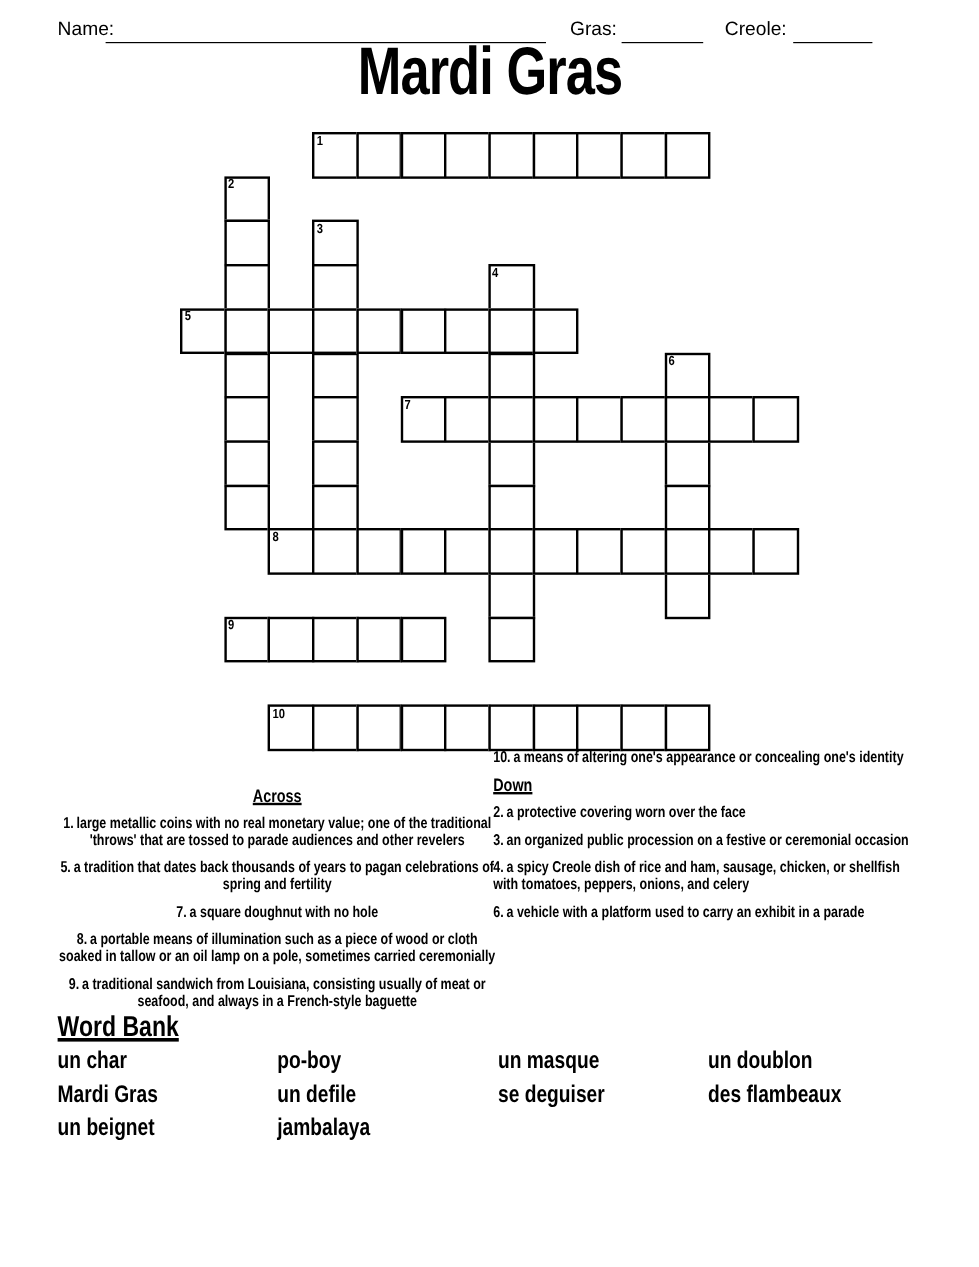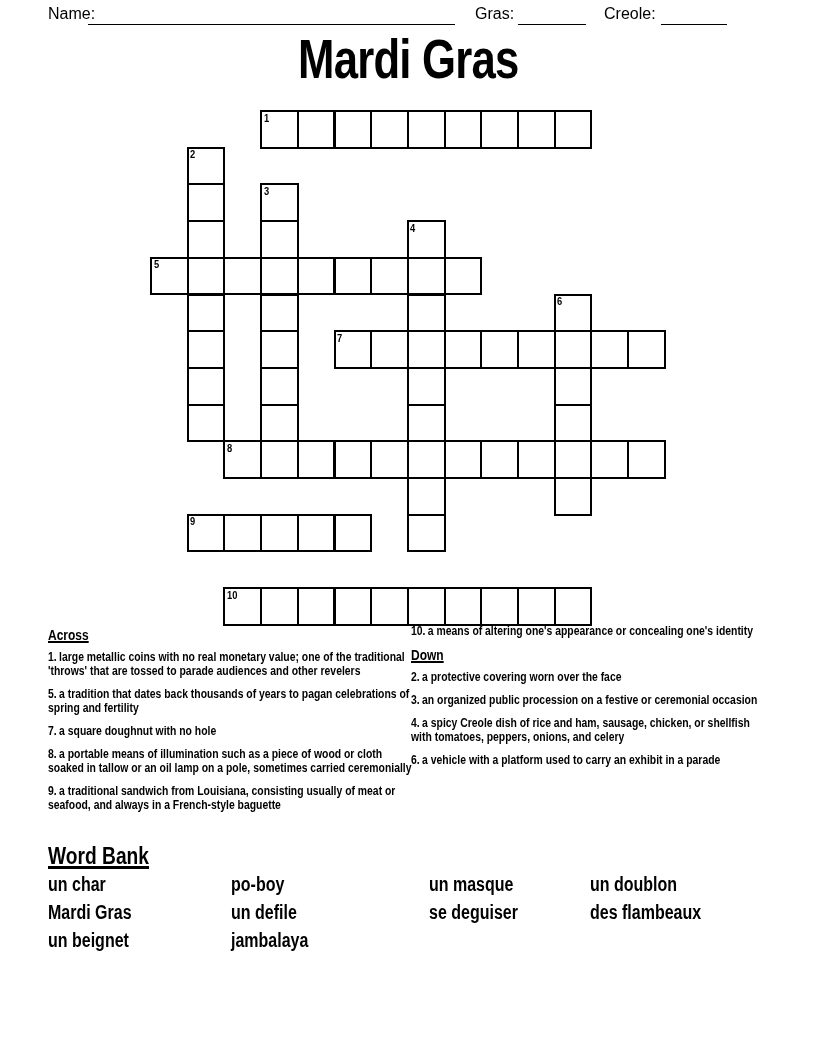--- a/index.html
+++ b/index.html
@@ -43,21 +43,21 @@
   
   #wb-heading .wb-head{
     font-size:24px;line-height:25px;margin:0;
     text-decoration:underline;text-decoration-thickness:2.5px;white-space:nowrap;
   }
   .wb-item{font-size:20px;line-height:28px;white-space:nowrap;}
 </style>
 </head>
 <body>
 
-<div class="abs" style="left:0;top:4px;width:816px;height:26px;">
+<div class="abs" style="left:0;top:15px;width:816px;height:26px;">
   <span class="abs hdr-label" style="left:48px;top:0;">Name:</span>
   <span class="abs blank" style="left:88px;top:2px;width:367px;"></span>
   <span class="abs hdr-label" style="left:475px;top:0;">Gras:</span>
   <span class="abs blank" style="left:518px;top:2px;width:68px;"></span>
   <span class="abs hdr-label" style="left:604px;top:0;">Creole:</span>
   <span class="abs blank" style="left:661px;top:2px;width:66px;"></span>
 </div>
 
 <div class="abs" id="title-wrap">
   <span id="title-text">Mardi Gras</span>
@@ -154,21 +154,21 @@
     <div class="cellnum" style="left: 263.6px; top: 185.9px;">3</div>
     <div class="cellnum" style="left: 410.4px; top: 222.6px;">4</div>
     <div class="cellnum" style="left: 153.5px; top: 259.3px;">5</div>
     <div class="cellnum" style="left: 557.2px; top: 296px;">6</div>
     <div class="cellnum" style="left: 337px; top: 332.7px;">7</div>
     <div class="cellnum" style="left: 226.9px; top: 442.8px;">8</div>
     <div class="cellnum" style="left: 190.2px; top: 516.2px;">9</div>
     <div class="cellnum" style="left: 226.9px; top: 589.6px;">10</div>
   </div>
 
-<div class="abs" style="left:48px;top:627px;width:366px;">
+<div class="abs" style="left:48px;top:656px;width:366px;text-align:center;">
   <div class="cond-block">
     <h3 class="head">Across</h3>
     <p class="clue"><span class="num">1.</span><span>large metallic coins with no real monetary value; one of the traditional 'throws' that are tossed to parade audiences and other revelers</span></p>
     <p class="clue"><span class="num">5.</span><span>a tradition that dates back thousands of years to pagan celebrations of spring and fertility</span></p>
     <p class="clue"><span class="num">7.</span><span>a square doughnut with no hole</span></p>
     <p class="clue"><span class="num">8.</span><span>a portable means of illumination such as a piece of wood or cloth soaked in tallow or an oil lamp on a pole, sometimes carried ceremonially</span></p>
     <p class="clue"><span class="num">9.</span><span>a traditional sandwich from Louisiana, consisting usually of meat or seafood, and always in a French-style baguette</span></p>
   </div>
 </div>
 
@@ -195,21 +195,21 @@
     <div class="wb-item">un beignet</div>
   </div>
 </div>
 <div class="abs" style="left:231px;top:870px;width:180px;">
   <div class="cond-block">
     <div class="wb-item">po-boy</div>
     <div class="wb-item">un defile</div>
     <div class="wb-item">jambalaya</div>
   </div>
 </div>
-<div class="abs" style="left:429px;top:870px;width:180px;">
+<div class="abs" style="left:415px;top:870px;width:180px;">
   <div class="cond-block">
     <div class="wb-item">un masque</div>
     <div class="wb-item">se deguiser</div>
   </div>
 </div>
 <div class="abs" style="left:590px;top:870px;width:200px;">
   <div class="cond-block">
     <div class="wb-item">un doublon</div>
     <div class="wb-item">des flambeaux</div>
   </div>

